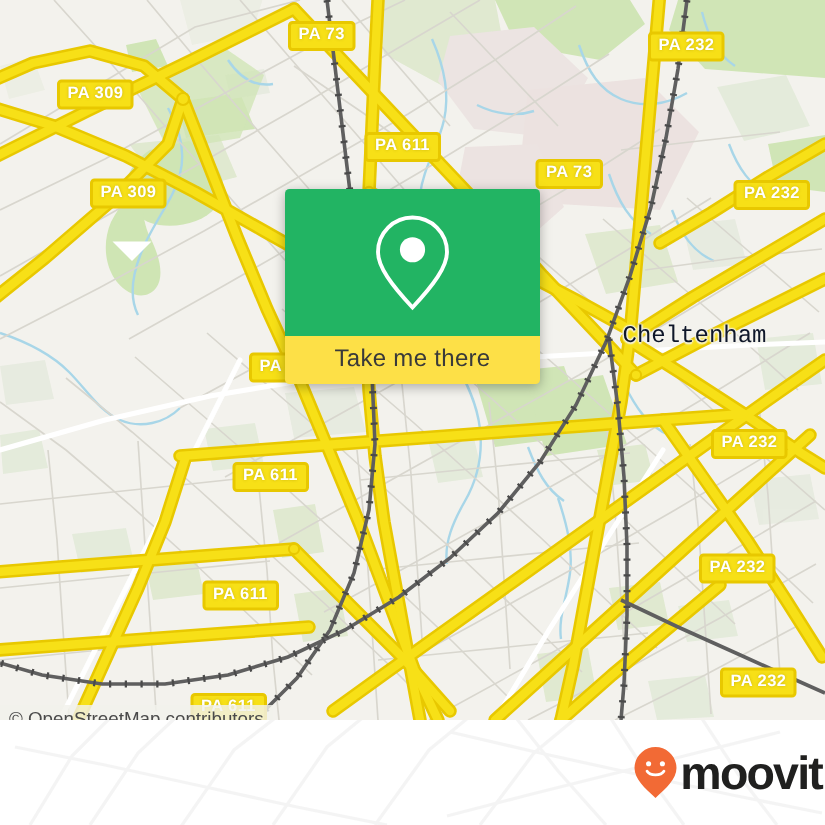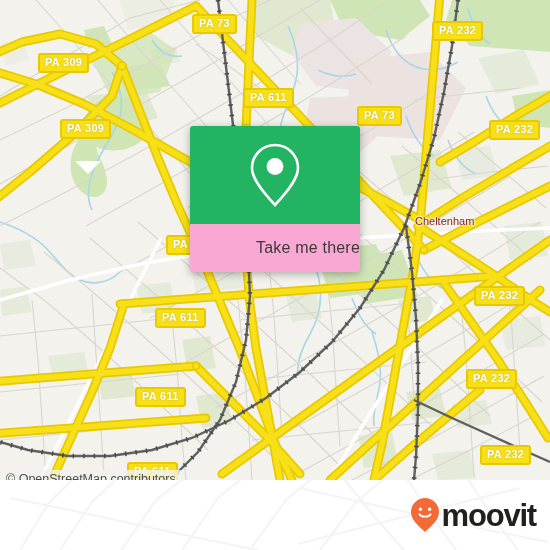--- a/index.html
+++ b/index.html
@@ -27,43 +27,44 @@
     padding:1px 5px 2px 5px;
     letter-spacing:0.3px;
     white-space:nowrap;
     text-shadow:0 0 2px rgba(120,100,0,.35);
     box-sizing:border-box;
   }
 
   
   .place-label{
     position:absolute;
-    color:#7f1d1d;
-    font-size:11px;
+    color:#0f172a;
+    font-size:16px;
     white-space:nowrap;
     text-shadow:
       1px 0 1px #f5f4ef, -1px 0 1px #f5f4ef,
       0 1px 1px #f5f4ef, 0 -1px 1px #f5f4ef;
+    font-family: Liberation Mono, monospace;
   }
 
   
   #callout{
     position:absolute;left:190px;top:126px;width:170px;
     filter:drop-shadow(0 2px 4px rgba(0,0,0,.3));
   }
   #callout-top{
     background:#22b463;height:98px;width:100%;
     border-radius:3px 3px 0 0;
     display:flex;align-items:center;justify-content:center;
     box-sizing:border-box;
   }
   #callout-bottom{
-    background:#f9a8d4;height:48px;width:100%;
+    background:#fde047;height:32px;width:100%;
     border-radius:0 0 3px 3px;
-    display:flex;align-items:center;justify-content:flex-end;
+    display:flex;align-items:center;justify-content:center;
     box-sizing:border-box;
   }
   #callout-label{
     color:#3a3a3a;font-size:16px;letter-spacing:.2px;
   }
   #callout-tail{
     position:absolute;left:75px;top:161px;width:0;height:0;
     border-left:13px solid transparent;
     border-right:13px solid transparent;
     border-top:13px solid #ffffff;
@@ -82,21 +83,21 @@
   #footer{
     position:absolute;left:0;top:480px;width:550px;height:70px;
     background:#ffffff;overflow:hidden;
   }
   #footer-watermark{position:absolute;left:0;top:0;opacity:.10;}
   #footer-title{
     position:absolute;left:22px;top:50%;transform:translateY(-50%);
     color:#3d3d3d;font-size:19px;white-space:nowrap;letter-spacing:.1px;
   }
   #moovit-logo{
-    position:absolute;right:14px;top:50%;transform:translateY(-50%);
+    position:absolute;right:2px;top:50%;transform:translateY(-50%);
     display:flex;align-items:center;gap:2px;
   }
   #moovit-wordmark{
     color:#20201f;font-size:31px;font-weight:bold;letter-spacing:-1.2px;
     line-height:31px;
   }
 </style>
 </head>
 <body>
 

